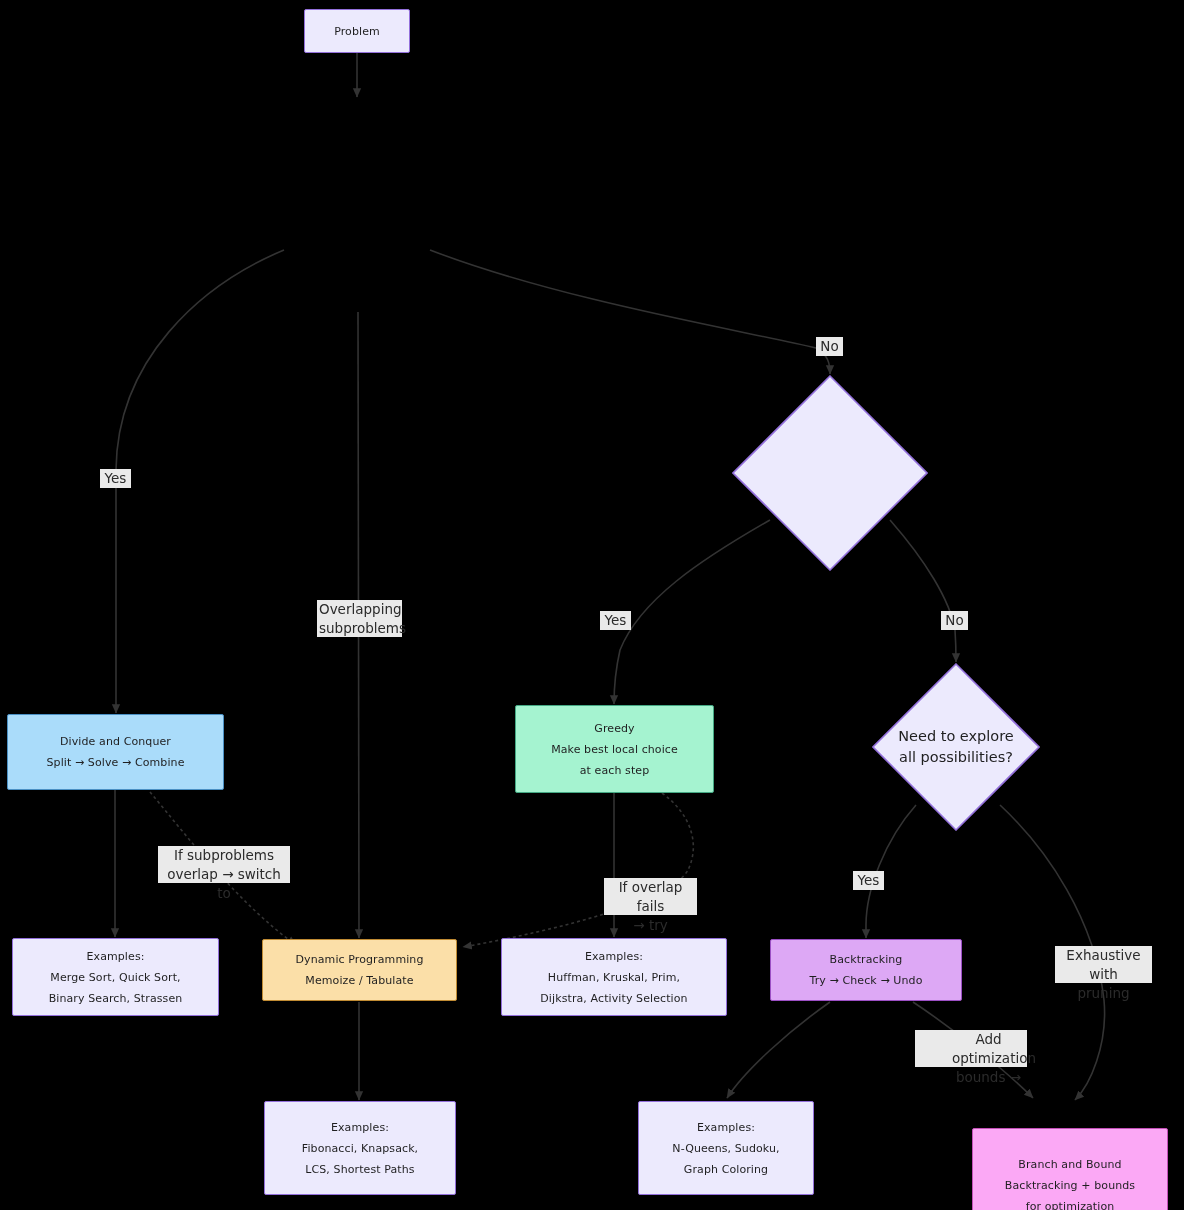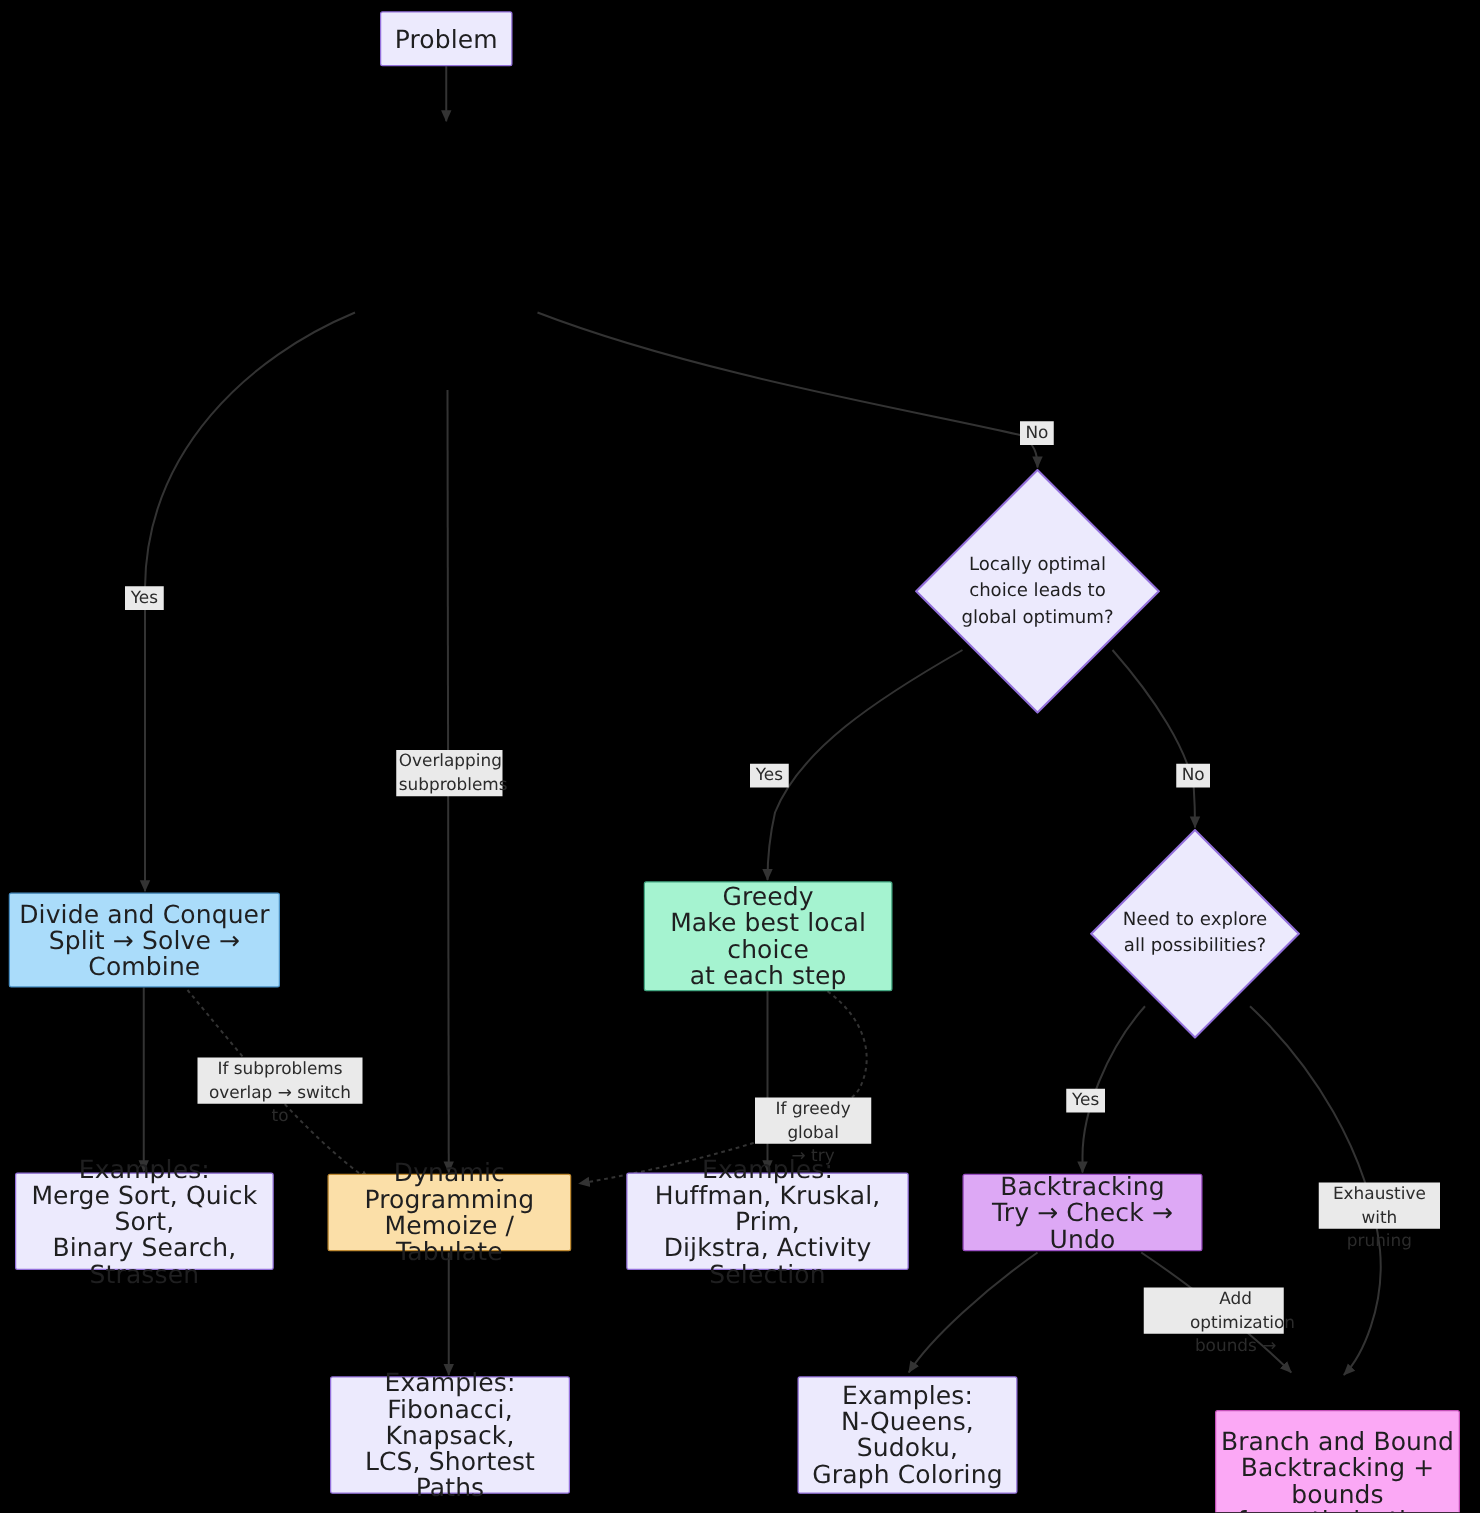--- a/index.html
+++ b/index.html
@@ -36,21 +36,21 @@
   }
   .node {
     position: absolute;
     box-sizing: border-box;
     display: flex;
     flex-direction: column;
     align-items: center;
     justify-content: center;
     text-align: center;
     color: #1f1f20;
-    font-size: 20px;
+    font-size: 11px;
     line-height: 21px;
     letter-spacing: 0.1px;
     white-space: pre-line;
   }
   .node.rect {
     border-width: 1.3px;
     border-style: solid;
     border-radius: 2px;
   }
   .diamond-wrap {
@@ -133,23 +133,20 @@
 
   <div class="node rect" style="left:304px; top:9px; width:106px; height:44px; background:#ECEAFD; border-color:#9370DB;">
     <span>Problem</span>
   </div>
 
 
   <div class="diamond-wrap" style="left:732px; top:375px; width:196px; height:196px;">
     <svg class="diamond-shape" viewBox="0 0 196 196" preserveAspectRatio="none">
       <polygon points="98,1 195,98 98,195 1,98" fill="#ECEAFD" stroke="#9370DB" stroke-width="1.6"></polygon>
     </svg>
-    <span class="diamond-label">Locally optimal
-choice leads to
-global optimum?</span>
   </div>
 
   <div class="diamond-wrap" style="left:872px; top:663px; width:168px; height:168px;">
     <svg class="diamond-shape" viewBox="0 0 168 168" preserveAspectRatio="none">
       <polygon points="84,1 167,84 84,167 1,84" fill="#ECEAFD" stroke="#9370DB" stroke-width="1.6"></polygon>
     </svg>
     <span class="diamond-label">Need to explore
 all possibilities?</span>
   </div>
 
@@ -211,21 +208,21 @@
   <div class="edge-label" style="left:317px; top:600px; width:85px; height:37px;">Overlapping
 subproblems</div>
 
   <div class="edge-label" style="left:600px; top:611px; width:31px; height:19px;">Yes</div>
 
   <div class="edge-label" style="left:941px; top:611px; width:27px; height:19px;">No</div>
 
   <div class="edge-label" style="left:158px; top:846px; width:132px; height:37px;">If subproblems
 overlap → switch to</div>
 
-  <div class="edge-label" style="left:604px; top:878px; width:93px; height:37px;">If greedy global
+  <div class="edge-label" style="left:604px; top:878px; width:93px; height:37px;">If overlap fails
 → try</div>
 
   <div class="edge-label" style="left:853px; top:871px; width:31px; height:19px;">Yes</div>
 
   <div class="edge-label" style="left:1055px; top:946px; width:97px; height:37px;">Exhaustive with
 pruning</div>
 
   <div class="edge-label" style="left:915px; top:1030px; width:112px; height:37px;padding-left:37px;">Add optimization
 bounds →</div>
 

